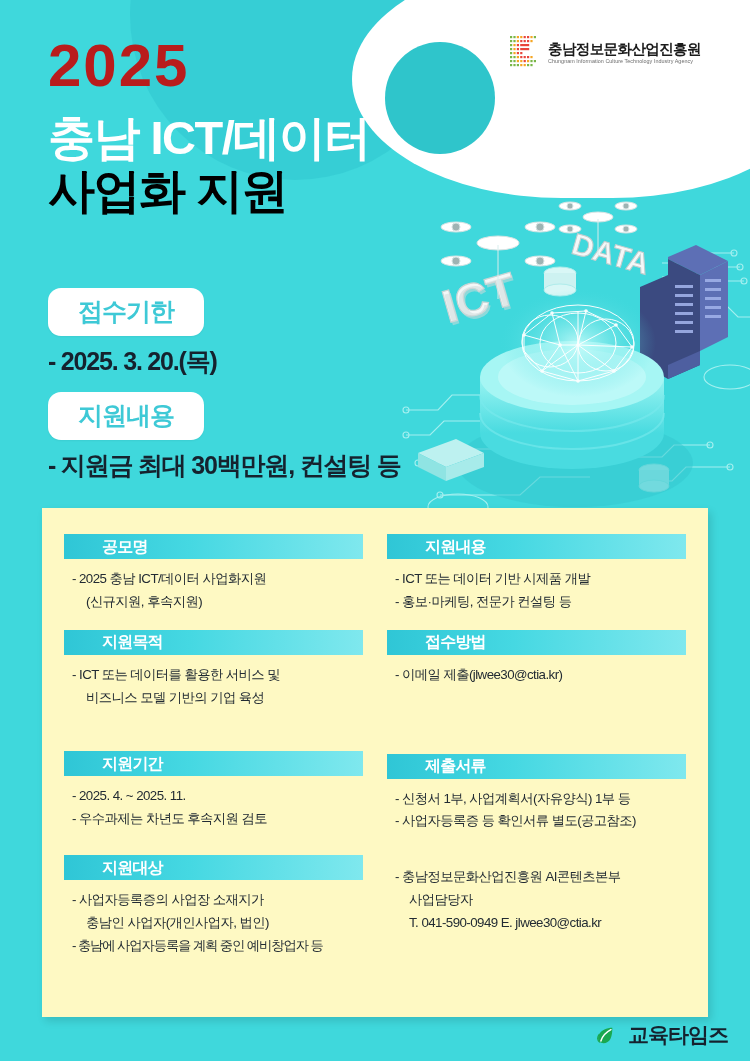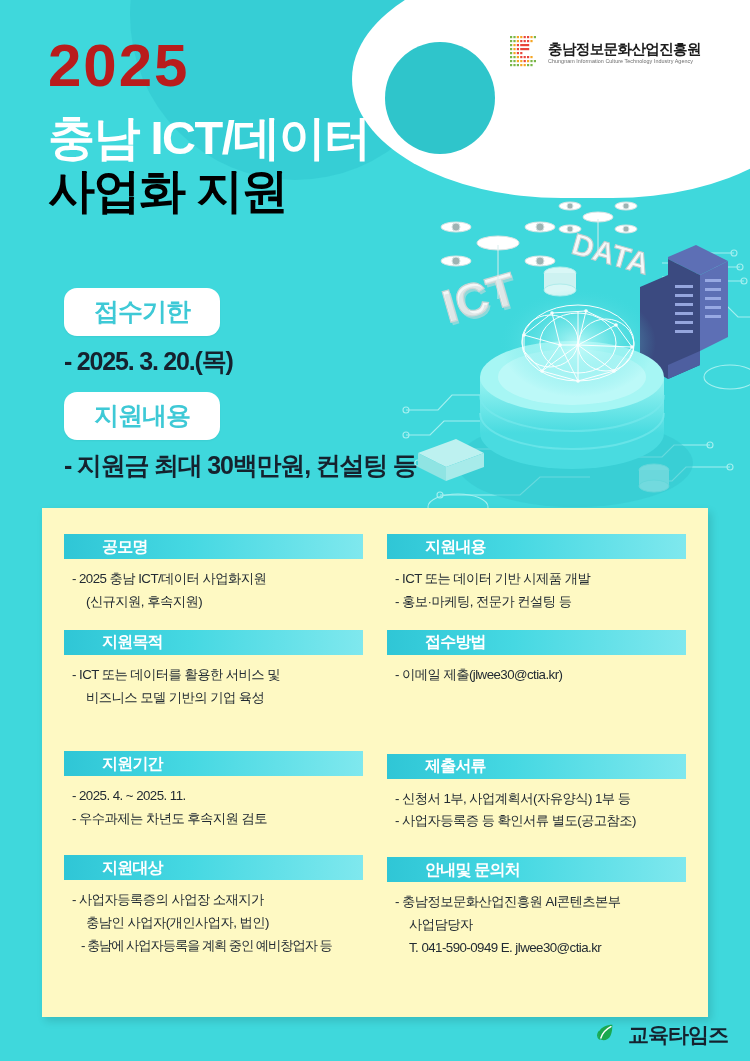--- a/index.html
+++ b/index.html
@@ -70,21 +70,21 @@
     letter-spacing:-1.5px; line-height:1.12; white-space:nowrap;
   }
 
   
   .hero-illustration {
     position:absolute; left:400px; top:195px;
     width:350px; height:320px; pointer-events:none;
   }
 
   
-  .fact-block { position:absolute; left:64px; }
+  .fact-block { position:absolute; left:48px; }
   .fact-block.b1 { top:288px; }
   .fact-block.b2 { top:392px; }
   .pill {
     display:inline-block;
     background:#ffffff;
     border-radius:13px;
     padding:7px 30px 8px 30px;
     font-size:25px; font-weight:bold;
     color:#3ec9d6; letter-spacing:-1px;
     box-shadow:0 1px 2px rgba(0,0,0,.05);
@@ -130,21 +130,21 @@
   }
   .sec-line.indent { padding-left:14px; }
 
   .spacer-lg { height:36px; }
   .spacer-md { height:18px; }
   .spacer-sm { height:10px; }
 
   
   .footer-brand {
     position:absolute; right:22px; bottom:12px;
-    display:flex; align-items:flex-start; gap:12px;
+    display:flex; align-items:center; gap:12px;
   }
   .footer-brand .leaf { width:22px; height:22px; display:block; }
   .footer-brand .brand-text {
     font-size:21px; font-weight:bold; color:#15222e;
     letter-spacing:-1px;
   }
 </style>
 </head>
 <body>
 
@@ -424,21 +424,21 @@
 
         <div class="spacer-md"></div>
 
         <div class="sec">
           <div class="sec-head">
             <span>지원대상</span>
           </div>
           <div class="sec-body">
             <div class="sec-line">- 사업자등록증의 사업장 소재지가</div>
             <div class="sec-line indent">충남인 사업자(개인사업자, 법인)</div>
-            <div class="sec-line" style="letter-spacing:-1.1px;margin-left:9px;">- 충남에 사업자등록을 계획 중인 예비창업자 등</div>
+            <div class="sec-line" style="letter-spacing:-1.1px;">- 충남에 사업자등록을 계획 중인 예비창업자 등</div>
           </div>
         </div>
 
       </div>
 
       <div class="card-col">
 
         <div class="sec">
           <div class="sec-head">
             <span>지원내용</span>
@@ -468,23 +468,20 @@
           </div>
           <div class="sec-body">
             <div class="sec-line">- 신청서 1부, 사업계획서(자유양식) 1부 등</div>
             <div class="sec-line">- 사업자등록증 등 확인서류 별도(공고참조)</div>
           </div>
         </div>
 
         <div class="spacer-md"></div>
 
         <div class="sec">
-          <div class="sec-head">
-            <span>안내및 문의처</span>
-          </div>
           <div class="sec-body">
             <div class="sec-line">- 충남정보문화산업진흥원  AI콘텐츠본부</div>
             <div class="sec-line indent">사업담당자</div>
             <div class="sec-line indent">T. 041-590-0949  E. jlwee30@ctia.kr</div>
           </div>
         </div>
 
       </div>
     </div>
   </div>

